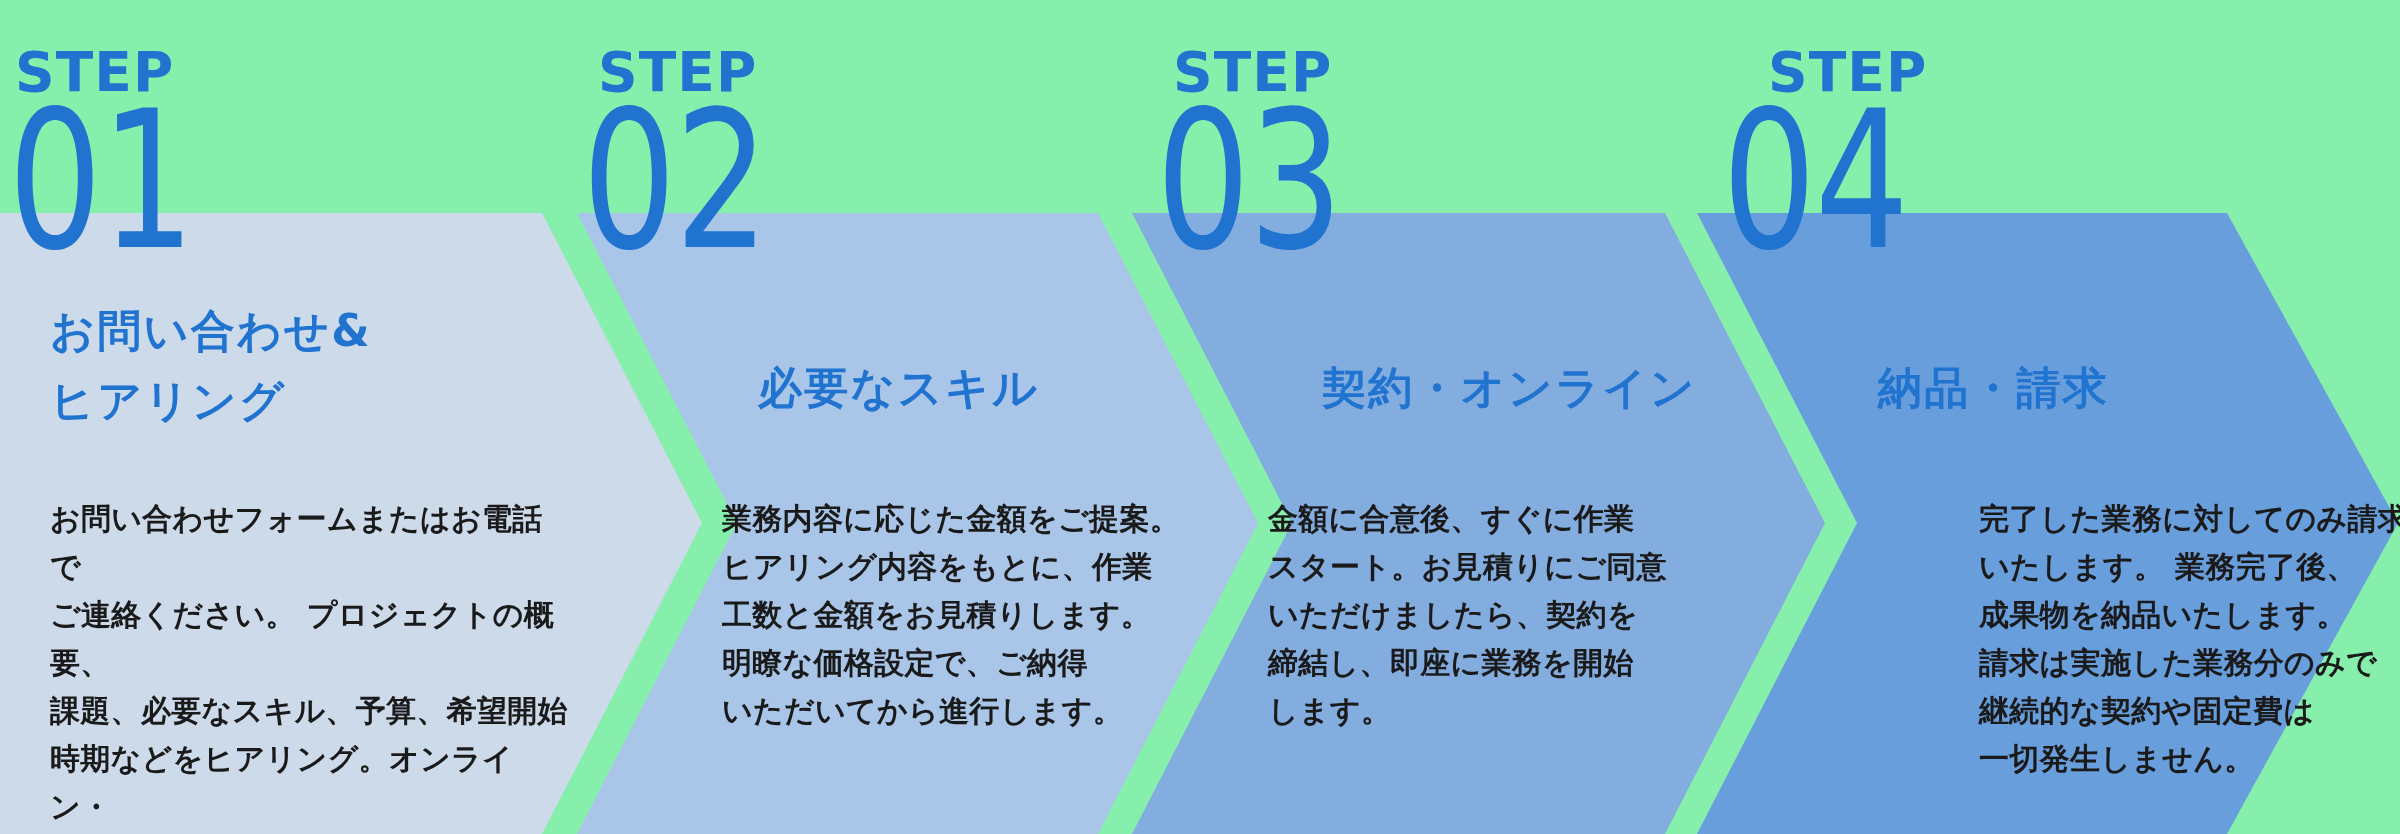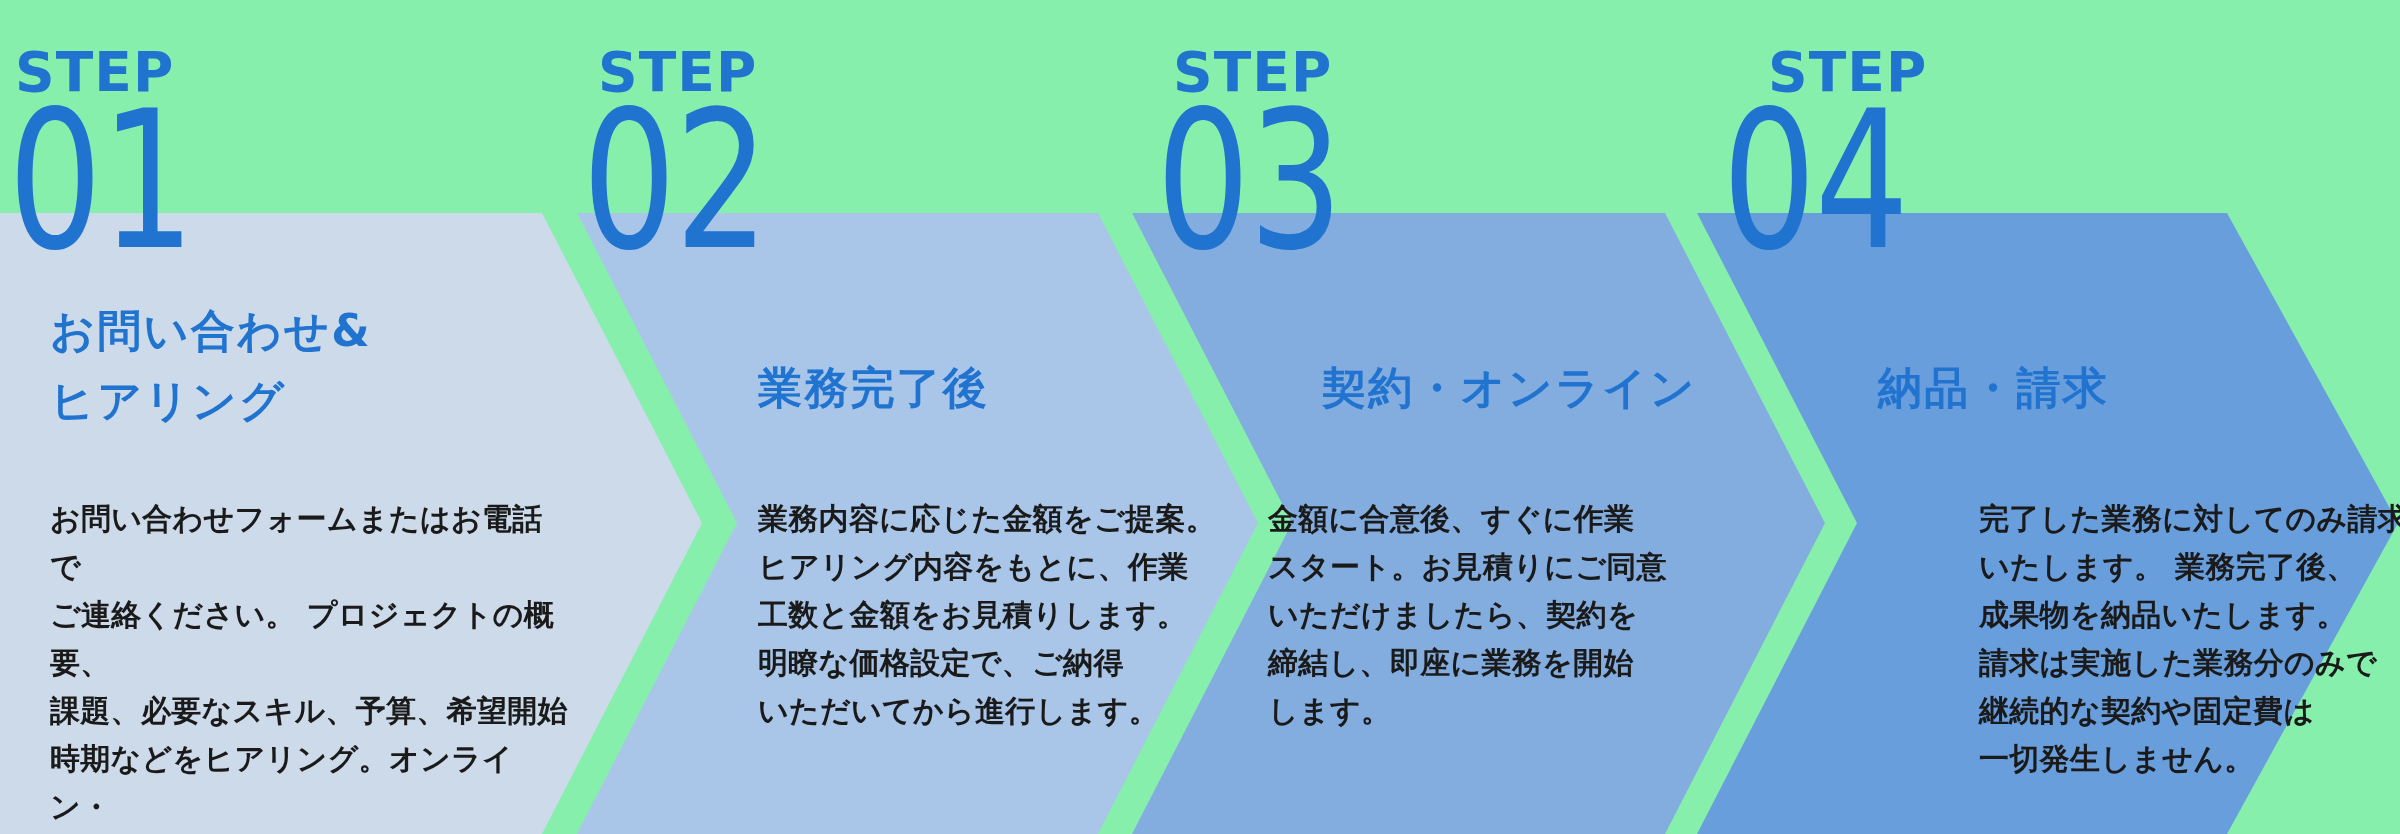--- a/index.html
+++ b/index.html
@@ -73,21 +73,21 @@
     color: #1a1a1a;
     font-size: 30px;
     font-weight: bold;
     line-height: 48px;
     letter-spacing: 0.01em;
     white-space: pre-line;
     width: 520px;
     top: 495px;
   }
   .s1 .step-desc { left: 50px; }
-  .s2 .step-desc { left: 758px; }
+  .s2 .step-desc { left: 722px; }
   .s3 .step-desc { left: 1268px; }
   .s4 .step-desc { left: 1979px; width: 510px; }
 </style>
 </head>
 <body>
 
 <div class="canvas">
 
   <section class="step s1">
     <div class="chevron" style="background: rgb(204, 218, 234);"></div>
@@ -99,21 +99,21 @@
 ご連絡ください。 プロジェクトの概要、
 課題、必要なスキル、予算、希望開始
 時期などをヒアリング。オンライン・
 対面どちらでも対応可能です。</p>
   </section>
 
   <section class="step s2">
     <div class="chevron" style="background: rgb(169, 198, 233);"></div>
     <div class="step-label">STEP</div>
     <div class="step-number">02</div>
-    <h2 class="step-title">業務完了後</h2>
+    <h2 class="step-title">必要なスキル</h2>
     <p class="step-desc">業務内容に応じた金額をご提案。
 ヒアリング内容をもとに、作業
 工数と金額をお見積りします。
 明瞭な価格設定で、ご納得
 いただいてから進行します。</p>
   </section>
 
   <section class="step s3">
     <div class="chevron" style="background: rgb(132, 173, 223);"></div>
     <div class="step-label">STEP</div>

